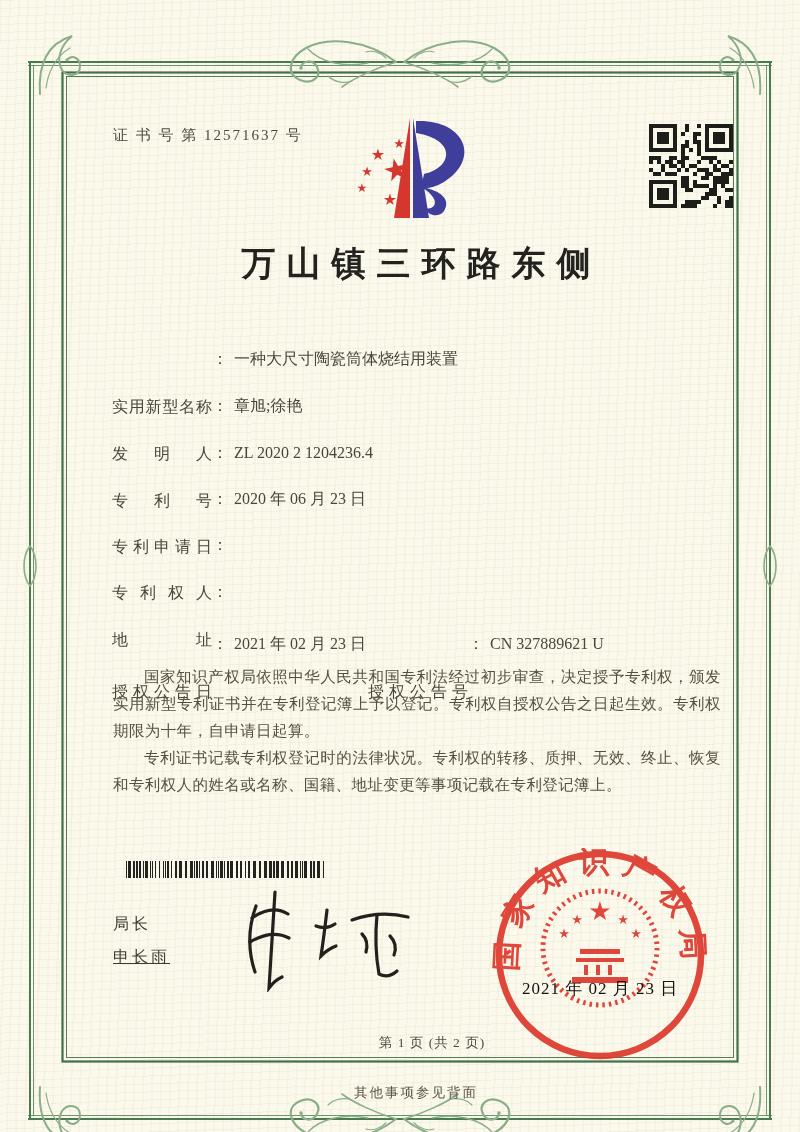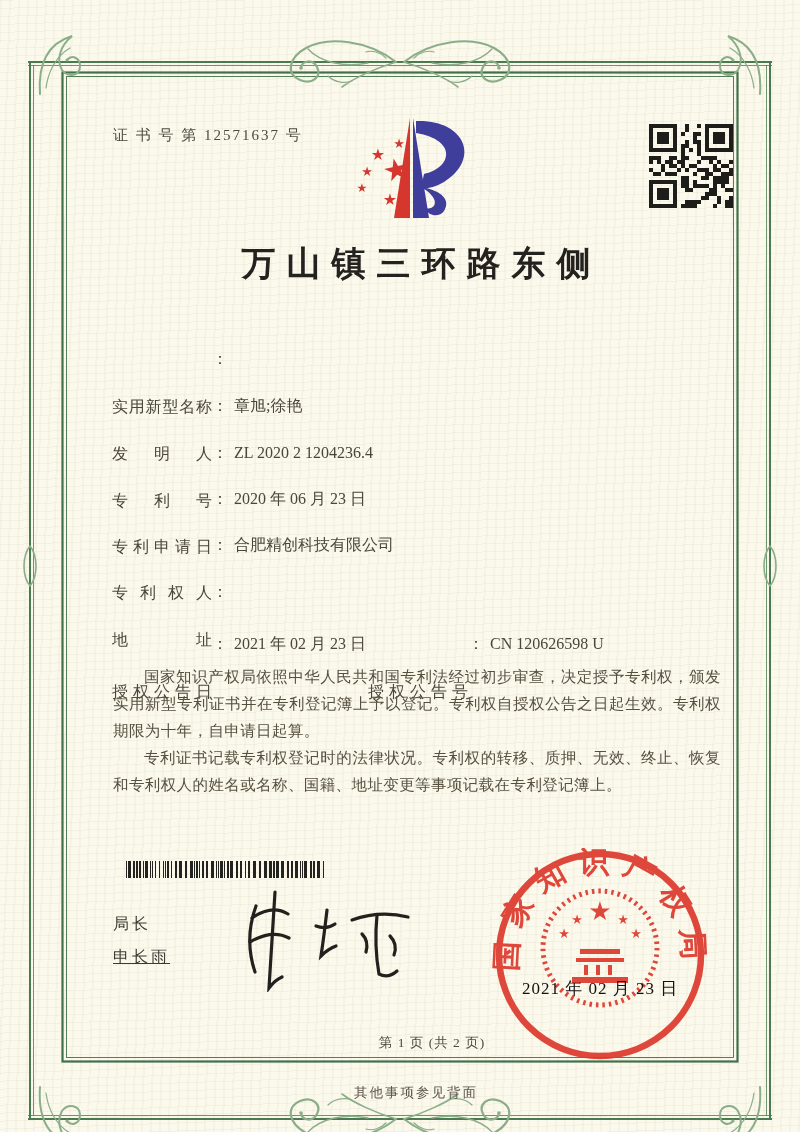--- a/index.html
+++ b/index.html
@@ -343,53 +343,53 @@
         <rect x="64" y="80" width="4" height="4" fill="#1d1d1a"></rect>
         <rect x="76" y="80" width="4" height="4" fill="#1d1d1a"></rect>
         <rect x="80" y="80" width="4" height="4" fill="#1d1d1a"></rect>
       </svg>
 
     <div class="title">万山镇三环路东侧</div>
 
     <div class="field-row" id="row1">
       <span class="flabel">实用新型名称</span>
         <span class="colon">：</span>
+      <span class="fvalue">一种大尺寸陶瓷筒体烧结用装置</span>
     </div>
     <div class="field-row" id="row2">
       <span class="flabel">发明人</span>
         <span class="colon">：</span>
       <span class="fvalue">章旭;徐艳</span>
     </div>
     <div class="field-row" id="row3">
       <span class="flabel">专利号</span>
         <span class="colon">：</span>
       <span class="fvalue">ZL 2020 2 1204236.4</span>
     </div>
     <div class="field-row" id="row4">
       <span class="flabel">专利申请日</span>
         <span class="colon">：</span>
       <span class="fvalue">2020 年 06 月 23 日</span>
     </div>
     <div class="field-row" id="row5">
       <span class="flabel">专利权人</span>
         <span class="colon">：</span>
-      <span class="fvalue">合肥精创科技有限公司</span>
     </div>
     <div class="field-row" id="row6">
       <span class="flabel">地址</span>
         <span class="colon">：</span>
     </div>
     <div class="field-row" id="row7">
       <span class="flabel">授权公告日</span>
         <span class="colon">：</span>
       <span class="fvalue">2021 年 02 月 23 日</span>
       <span class="pair2">
         <span class="flabel flabel2">授权公告号</span>
           <span class="colon">：</span>
-        <span class="fvalue">CN 120626598 U</span>
+        <span class="fvalue">CN 327889621 U</span>
       </span>
     </div>
 
     <div class="paras">
       <p>国家知识产权局依照中华人民共和国专利法经过初步审查，决定授予专利权，颁发实用新型专利证书并在专利登记簿上予以登记。专利权自授权公告之日起生效。专利权期限为十年，自申请日起算。</p>
       <p>专利证书记载专利权登记时的法律状况。专利权的转移、质押、无效、终止、恢复和专利权人的姓名或名称、国籍、地址变更等事项记载在专利登记簿上。</p>
     </div>
 
     <div class="barcode" id="barcode">
         <div class="bar-b" style="width:1px"></div>

